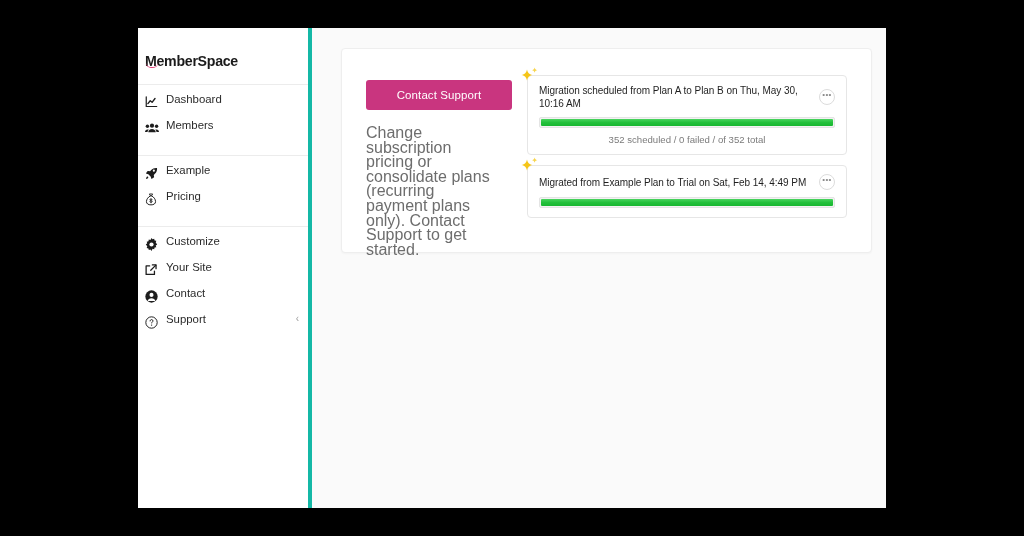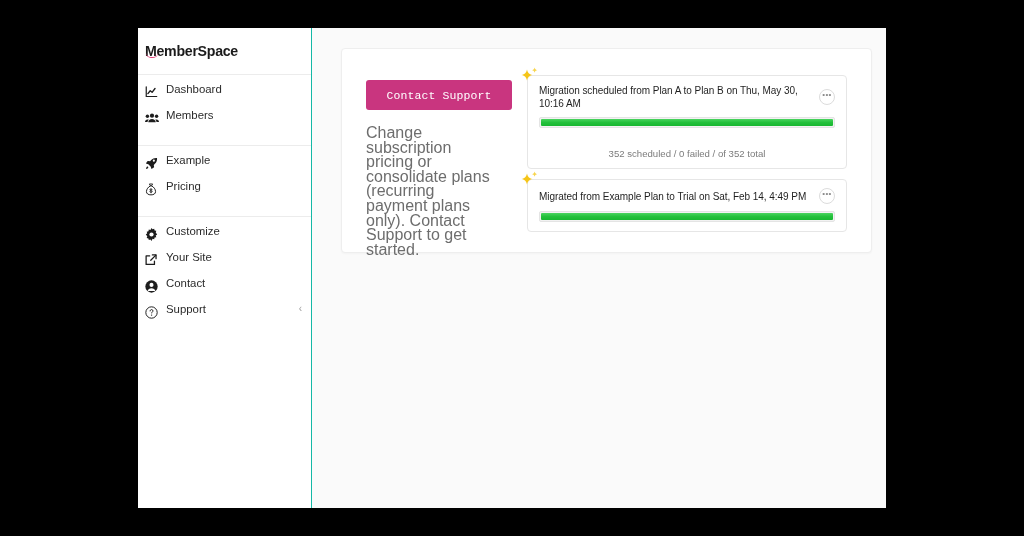--- a/index.html
+++ b/index.html
@@ -30,23 +30,23 @@
     background: #ffffff;
     display: flex;
     overflow: hidden;
   }
 
   
   .sidebar {
     width: 174px;
     height: 100%;
     background: #ffffff;
-    border-right: 1px solid #14b8a6;
+    border-right: 4px solid #14b8a6;
     flex: 0 0 174px;
-    padding-top: 0;
+    padding-top: 10px;
   }
   .logo-wrap {
     height: 46px;
     display: flex;
     align-items: center;
     padding: 0 0 0 7px;
   }
   .logo {
     font-size: 14.2px;
     font-weight: 700;
@@ -140,21 +140,21 @@
   }
   .contact-btn {
     display: block;
     width: 146px;
     height: 30px;
     background: #c9357f;
     color: #ffffff;
     border: none;
     border-radius: 3px;
     font-size: 11.5px;
-    font-family: Liberation Mono, monospace;
+    font-family: Liberation Sans, sans-serif;
     cursor: pointer;
     letter-spacing: 0.1px;
     padding: 0;
   }
   .panel-desc {
     margin-top: 16px;
     font-size: 16px;
     line-height: 14.6px;
     color: #6d6d6d;
     width: 128px;
@@ -220,21 +220,21 @@
     border-radius: 2px;
     padding: 1px;
     overflow: hidden;
   }
   .progress-fill {
     height: 100%;
     background: linear-gradient(180deg, #4ad45f 0%, #22c03a 52%, #19b731 100%);
     border-radius: 1px;
   }
   .mig-stats {
-    margin-top: 20px;
+    margin-top: 6px;
     text-align: center;
     font-size: 9.6px;
     color: #7b7b7b;
     font-family: "Liberation Sans", sans-serif;
   }
 
   
   .sparkle {
     position: absolute;
     left: -11px;

